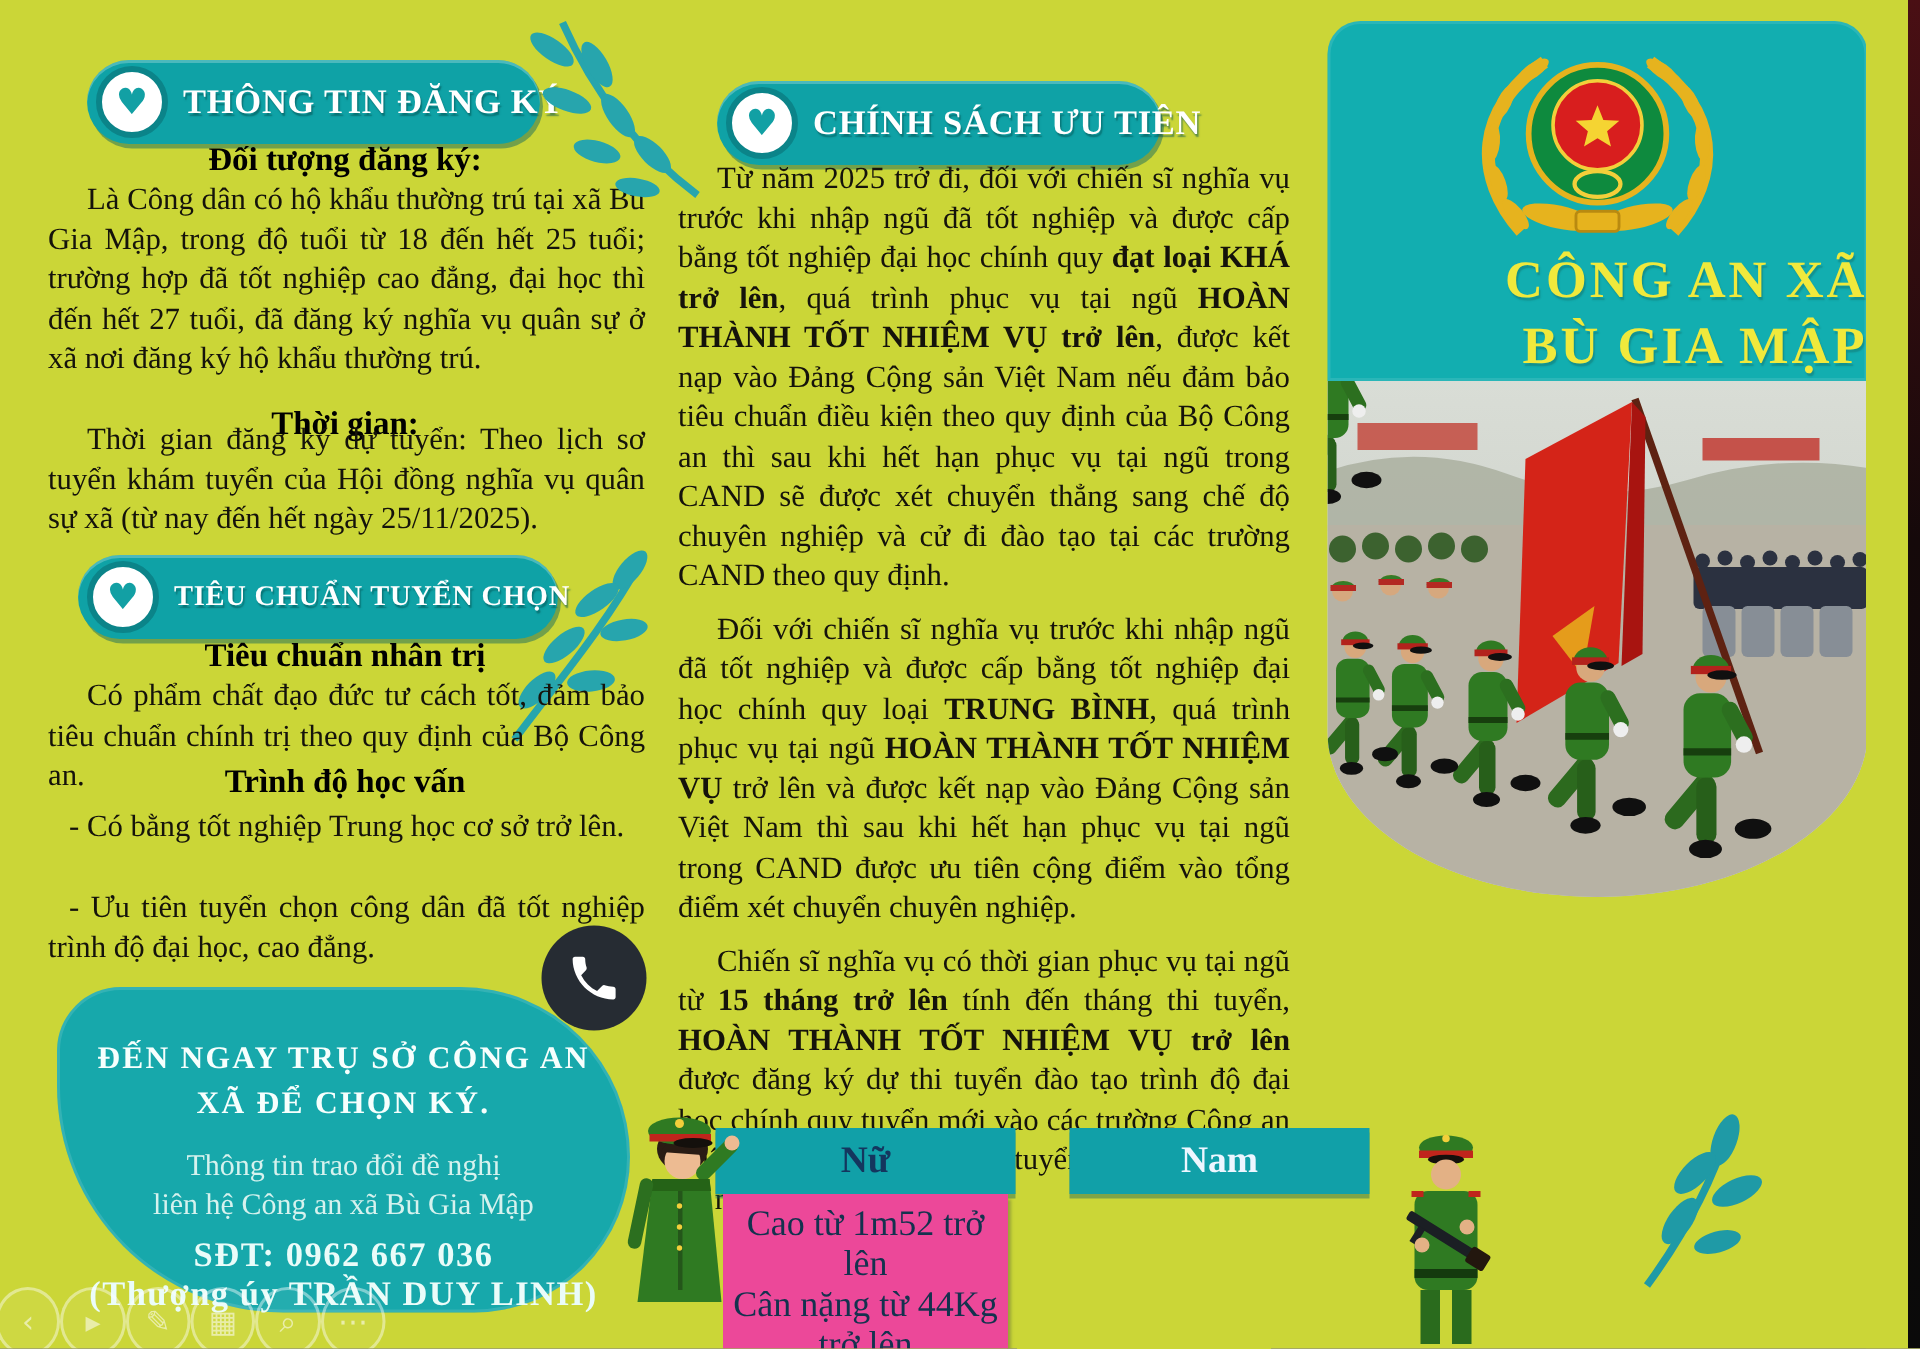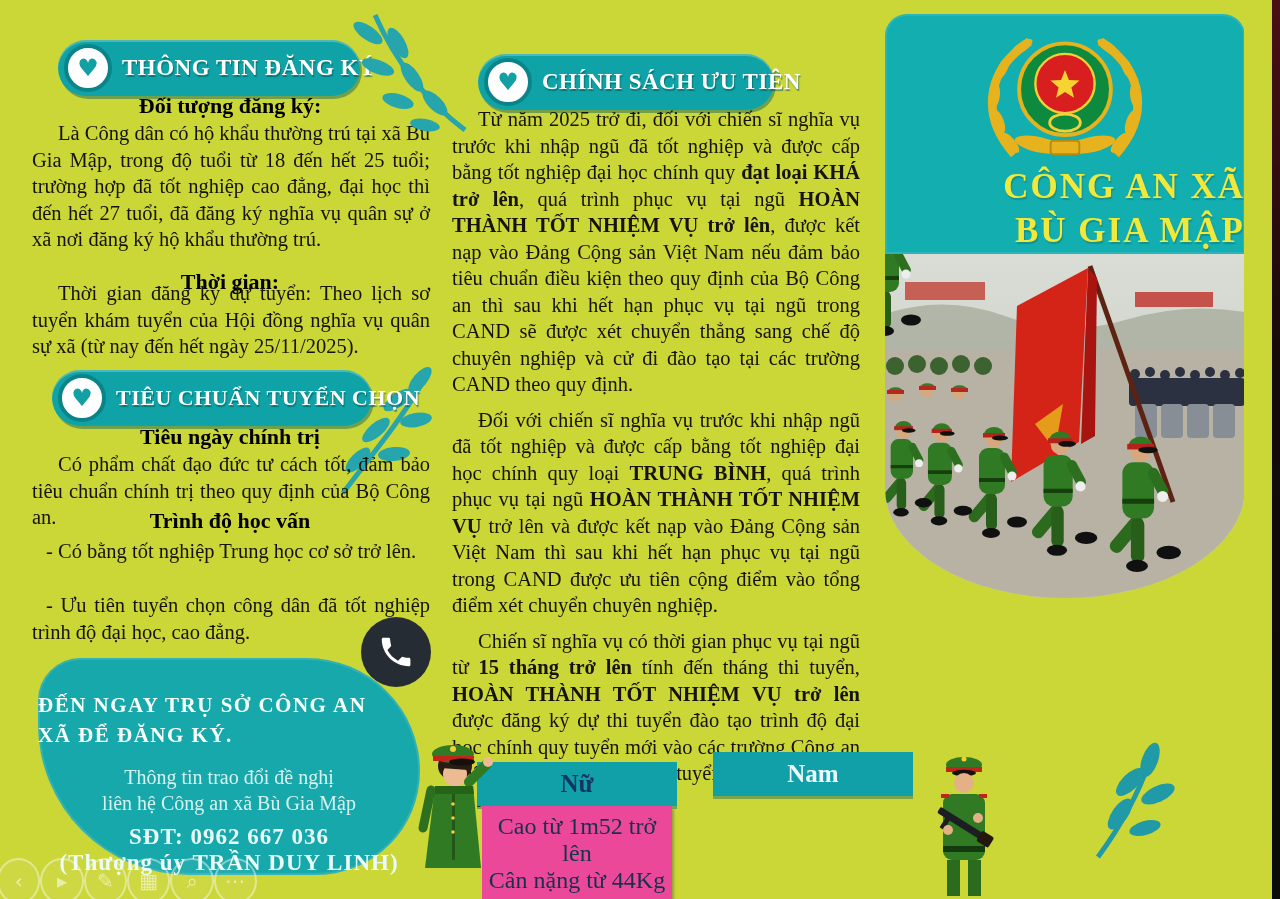--- a/index.html
+++ b/index.html
@@ -15,21 +15,21 @@
         color:#12a0a4;font-size:24px;line-height:1;font-family:"DejaVu Sans",sans-serif;}
   .pill-text{color:#fff;font-weight:bold;font-size:23px;letter-spacing:.5px;white-space:nowrap;
         text-shadow:1px 2px 1px rgba(0,80,80,.55);}
   .blue-h{color:#000000;font-weight:bold;font-size:22px;text-align:center;}
   .body-t{color:#15130b;font-size:20.5px;line-height:26.5px;text-align:justify;text-indent:26px;margin:0;}
   .bold-seg{font-weight:bold;}
   
   #contact-box{left:38px;top:658px;width:382px;height:217px;background:#17a8ab;
         border-radius:45px 120px 110px 160px;
         box-shadow:inset 0 0 0 2px rgba(255,255,255,.12);}
-  .contact-title{color:#f6fffd;font-weight:bold;font-size:21px;letter-spacing:1.5px;line-height:30px;}
+  .contact-title{color:#f6fffd;font-weight:bold;font-size:21px;letter-spacing:1.5px;text-align:center;line-height:30px;}
   .contact-sub{color:#d6f2ee;font-size:20px;text-align:center;line-height:26px;}
   .contact-phone{color:#eafcf9;font-size:23px;text-align:center;font-weight:bold;letter-spacing:1px;}
   #phone-circle{left:361px;top:617px;width:70px;height:70px;border-radius:50%;background:#262c33;
         display:flex;align-items:center;justify-content:center;}
   
   .spec-header{background:#11a0a8;height:44px;display:flex;align-items:center;justify-content:center;
         font-size:25px;font-weight:bold;box-shadow:0 3px 0 rgba(10,90,95,.4);}
   .spec-body{background:#ec4899;color:#14324e;font-size:24px;text-align:center;line-height:27px;
         padding:7px 2px 8px 2px;margin:0 5px;box-shadow:2px 3px 2px rgba(60,70,60,.35);font-family:Liberation Serif, serif;}
   
@@ -71,33 +71,33 @@
     <ellipse cx="92" cy="22" rx="16" ry="7" fill="#27a5ad" transform="rotate(-50 92 22)"></ellipse>
     <ellipse cx="70" cy="42" rx="17" ry="7" fill="#27a5ad" transform="rotate(-35 70 42)"></ellipse>
     <ellipse cx="88" cy="62" rx="16" ry="7" fill="#27a5ad" transform="rotate(-10 88 62)"></ellipse>
     <ellipse cx="48" cy="72" rx="17" ry="7" fill="#27a5ad" transform="rotate(-40 48 72)"></ellipse>
     <ellipse cx="66" cy="96" rx="16" ry="7" fill="#27a5ad" transform="rotate(-5 66 96)"></ellipse>
     <ellipse cx="30" cy="102" rx="16" ry="7" fill="#27a5ad" transform="rotate(-45 30 102)"></ellipse>
   </svg>
 
   <div class="abs pill" style="left:52px;top:370px;width:296px;">
     <span class="heart-badge">♥</span>
-    <span class="pill-text" style="font-size:22px;">TIÊU CHUẨN TUYỂN CHỌN</span>
-  </div>
-
-  <div class="abs blue-h" style="left:30px;top:424px;width:400px;">Tiêu ngày chính trị</div>
+    <span class="pill-text" style="font-size:19px;">TIÊU CHUẨN TUYỂN CHỌN</span>
+  </div>
+
+  <div class="abs blue-h" style="left:30px;top:424px;width:400px;">Tiêu chuẩn nhân trị</div>
   <p class="abs body-t" style="left:32px;top:451px;width:398px;">Có phẩm chất đạo đức tư cách tốt, đảm bảo tiêu chuẩn chính trị theo quy định của Bộ Công an.</p>
 
   <div class="abs blue-h" style="left:30px;top:508px;width:400px;">Trình độ học vấn</div>
   <p class="abs body-t" style="left:32px;top:538px;width:398px;text-indent:14px;">- Có bằng tốt nghiệp Trung học cơ sở trở lên.</p>
   <p class="abs body-t" style="left:32px;top:592px;width:398px;text-indent:14px;">- Ưu tiên tuyển chọn công dân đã tốt nghiệp trình độ đại học, cao đẳng.</p>
 
   <div class="abs" id="contact-box">
     <div class="contact-title" style="margin-top:32px;">ĐẾN NGAY TRỤ SỞ CÔNG AN</div>
-    <div class="contact-title">XÃ ĐỂ ĐĂNG KÝ.</div>
+    <div class="contact-title">XÃ ĐỂ CHỌN KÝ.</div>
     <div class="contact-sub" style="margin-top:14px;">Thông tin trao đổi đề nghị</div>
     <div class="contact-sub">liên hệ Công an xã Bù Gia Mập</div>
     <div class="contact-phone" style="margin-top:8px;">SĐT: 0962 667 036</div>
     <div class="contact-phone">(Thượng úy TRẦN DUY LINH)</div>
   </div>
   <div class="abs" id="phone-circle">
     <svg width="38" height="38" viewBox="0 0 24 24">
         <path fill="#ffffff" d="M6.6 10.8c1.5 2.9 3.8 5.2 6.7 6.7l2.2-2.2c.3-.3.7-.4 1-.2 1.1.4 2.4.6 3.6.6.6 0 1 .4 1 1V20c0 .6-.4 1-1 1C10.8 21 3 13.2 3 4c0-.6.4-1 1-1h3.3c.6 0 1 .4 1 1 0 1.3.2 2.5.6 3.6.1.3 0 .7-.2 1l-2.1 2.2z"></path>
       </svg>
   </div>
@@ -118,21 +118,21 @@
     <span class="pill-text">CHÍNH SÁCH ƯU TIÊN</span>
   </div>
 
   <div class="abs" style="left:452px;top:106px;width:408px;">
     <p class="body-t" style="margin-bottom:9px;"><span>Từ năm 2025 trở đi, đối với chiến sĩ nghĩa vụ trước khi nhập ngũ đã tốt nghiệp và được cấp bằng tốt nghiệp đại học chính quy </span><span class="bold-seg">đạt loại KHÁ trở lên</span><span>, quá trình phục vụ tại ngũ </span><span class="bold-seg">HOÀN THÀNH TỐT NHIỆM VỤ trở lên</span><span>, được kết nạp vào Đảng Cộng sản Việt Nam nếu đảm bảo tiêu chuẩn điều kiện theo quy định của Bộ Công an thì sau khi hết hạn phục vụ tại ngũ trong CAND sẽ được xét chuyển thẳng sang chế độ chuyên nghiệp và cử đi đào tạo tại các trường CAND theo quy định.</span></p>
     <p class="body-t" style="margin-bottom:9px;"><span>Đối với chiến sĩ nghĩa vụ trước khi nhập ngũ đã tốt nghiệp và được cấp bằng tốt nghiệp đại học chính quy loại </span><span class="bold-seg">TRUNG BÌNH</span><span>, quá trình phục vụ tại ngũ </span><span class="bold-seg">HOÀN THÀNH TỐT NHIỆM VỤ</span><span> trở lên và được kết nạp vào Đảng Cộng sản Việt Nam thì sau khi hết hạn phục vụ tại ngũ trong CAND được ưu tiên cộng điểm vào tổng điểm xét chuyển chuyên nghiệp.</span></p>
     <p class="body-t"><span>Chiến sĩ nghĩa vụ có thời gian phục vụ tại ngũ từ </span><span class="bold-seg">15 tháng trở lên</span><span> tính đến tháng thi tuyển, </span><span class="bold-seg">HOÀN THÀNH TỐT NHIỆM VỤ trở lên</span><span> được đăng ký dự thi tuyển đào tạo trình độ đại học chính quy tuyển mới vào các trường Công an nhân dân theo quy định về tuyển sinh trong Công an nhân dân.</span></p>
   </div>
 
   <div class="abs" style="left:477px;top:752px;width:200px;">
-    <div class="spec-header" style="color:#14365e;margin-top:10px;">Nữ</div>
+    <div class="spec-header" style="color:#14365e;">Nữ</div>
     <div class="spec-body">
       <div>Cao từ 1m52 trở lên</div>
       <div>Cân nặng từ 44Kg trở lên</div>
     </div>
   </div>
 
   <div class="abs" style="left:713px;top:752px;width:200px;">
     <div class="spec-header" style="color:#eef6ff;">Nam</div>
   </div>
 

